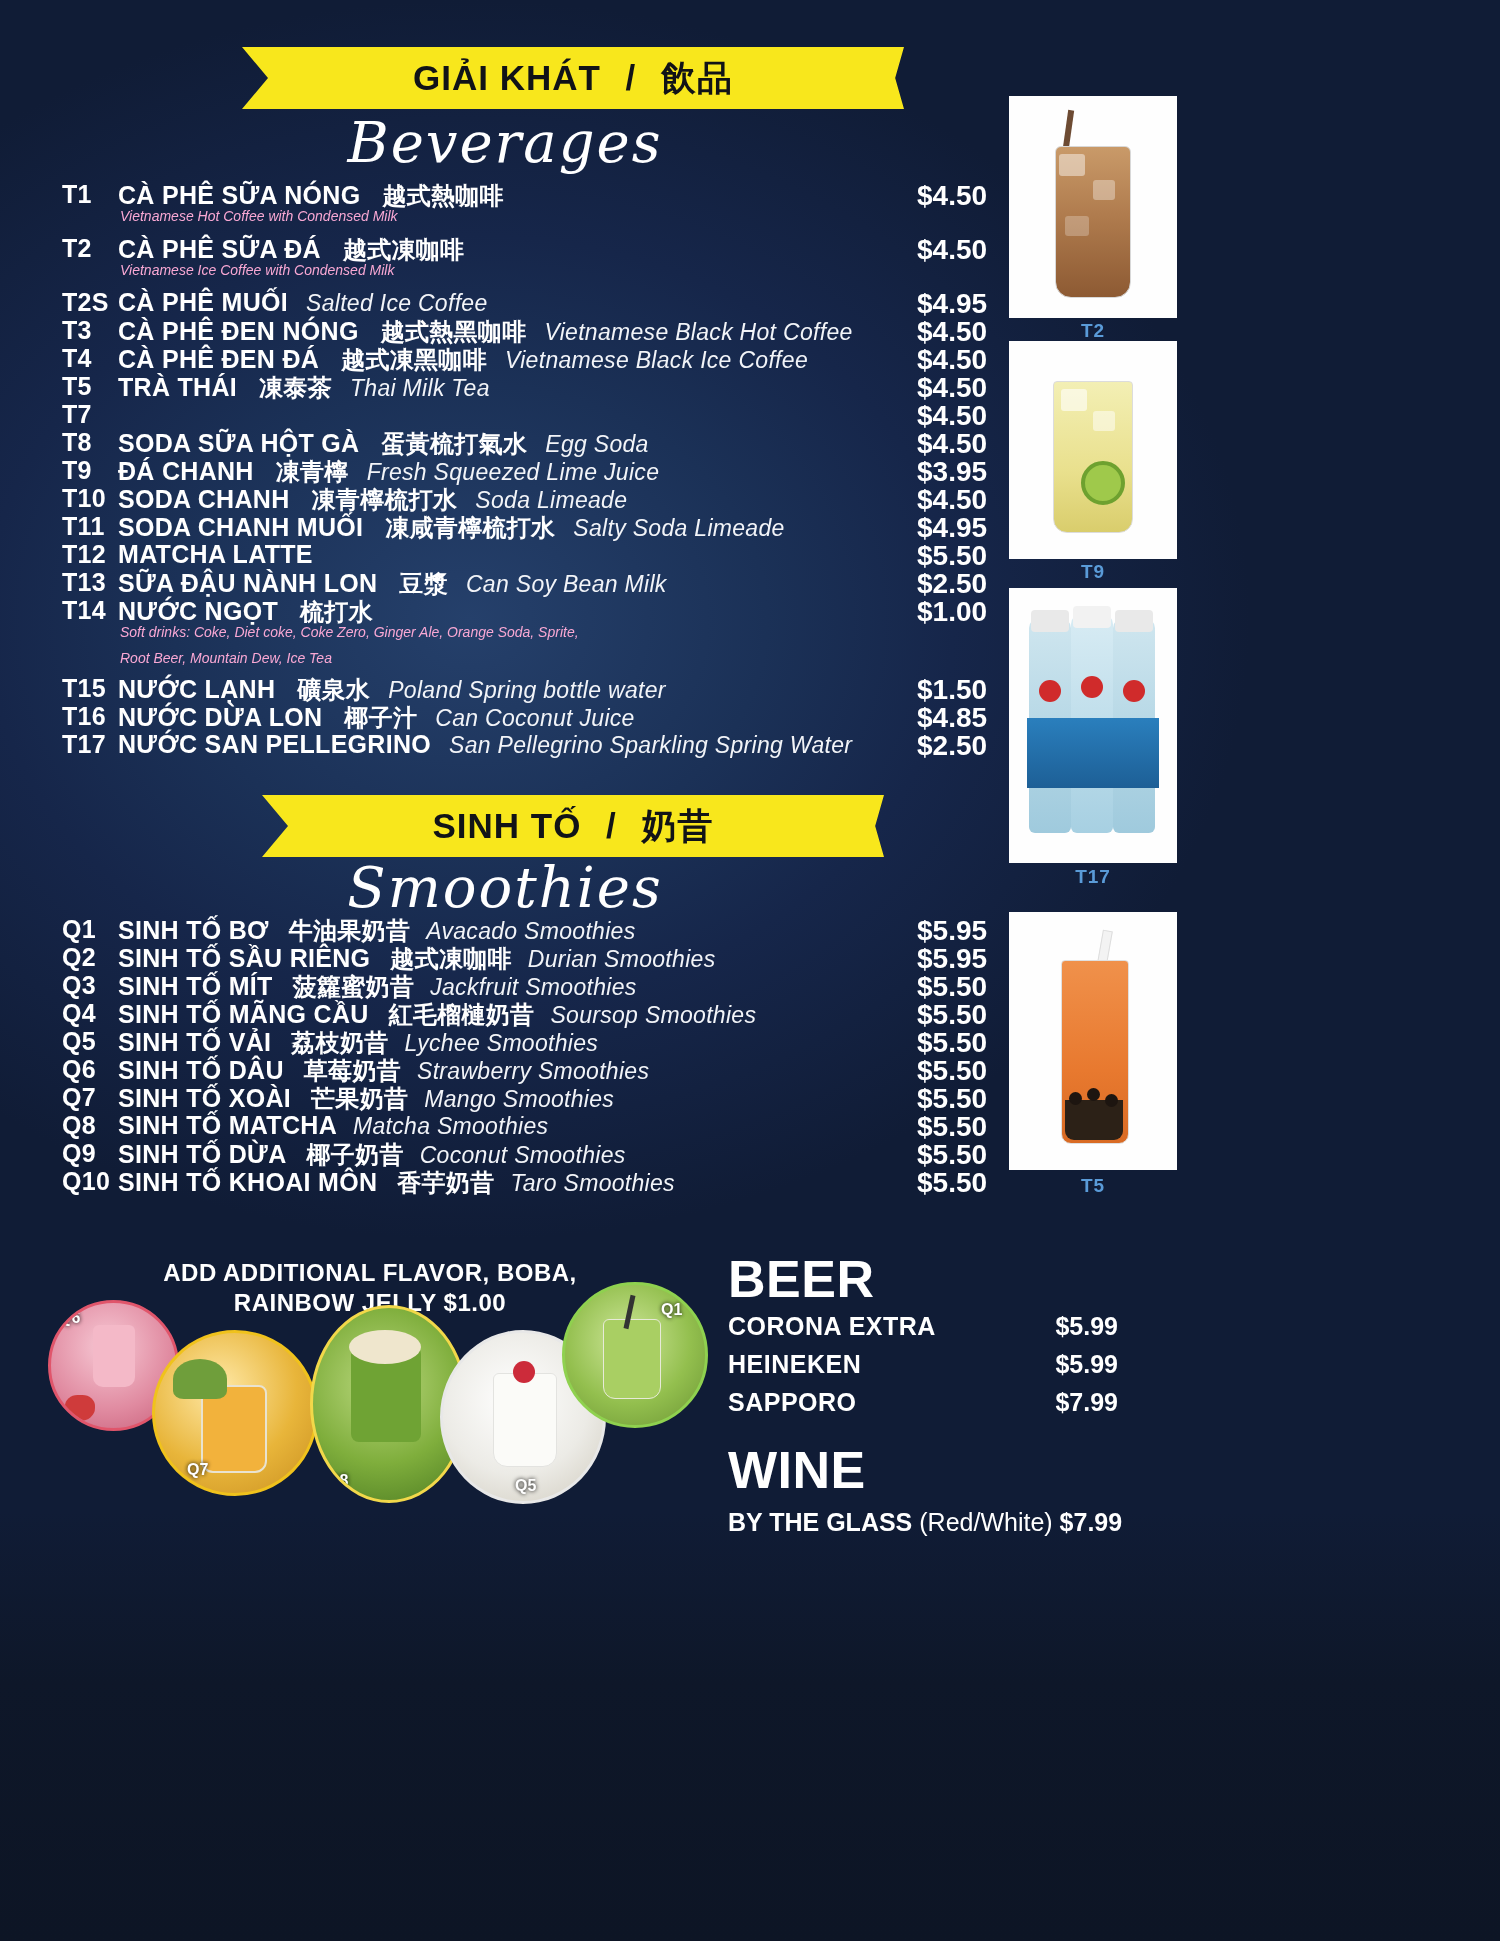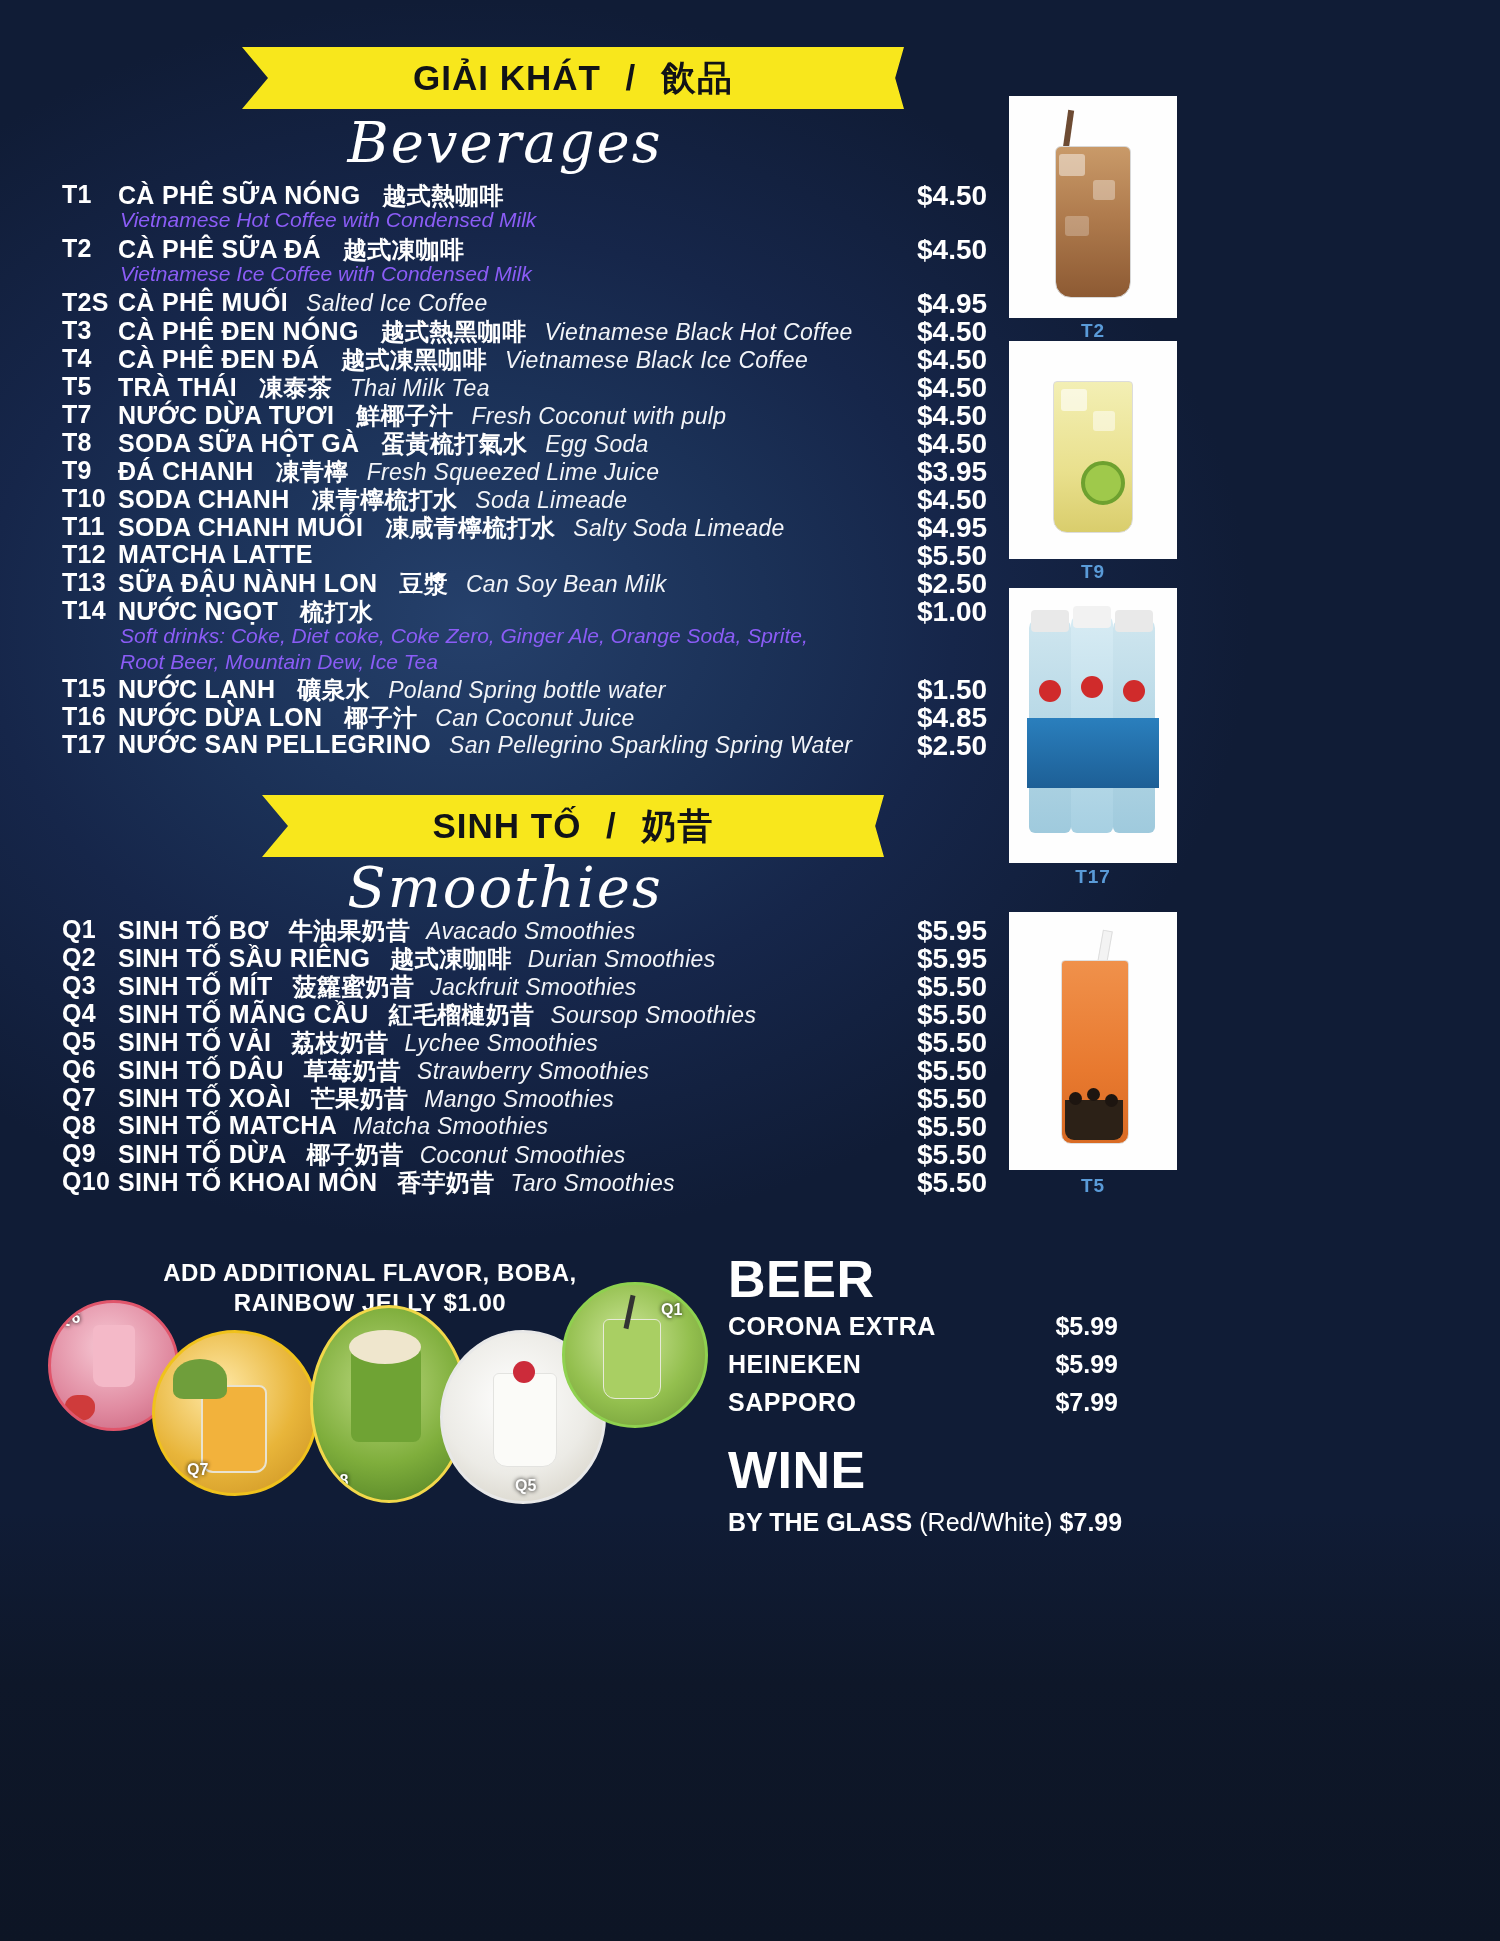--- a/index.html
+++ b/index.html
@@ -69,21 +69,21 @@
   }
   .r-cn{
     font-weight:bold;font-size:24px;color:#fff;
     font-family:"DejaVu Sans", sans-serif;
   }
   .r-en{
     font-style:italic;font-size:23px;color:#f2f4f8;font-weight:normal;
   }
   .r-sub{
     position:absolute;
-    font-style:italic;font-size:21px;color:#8b5cf6;white-space:nowrap;
+    font-style:italic;font-size:14px;color:#f9a8d4;white-space:nowrap;
   }
   .r-price{
     position:absolute;
     font-weight:bold;font-size:28px;color:#fff;text-align:right;
   }
 
   
   .photo{position:absolute;background:#fff;overflow:hidden;}
   .photo-cap{
     position:absolute;text-align:center;width:190px;
@@ -155,21 +155,20 @@
         <span class="r-name" style="left: 56px;"><span>CÀ PHÊ ĐEN ĐÁ</span><span class="r-cn" style="margin-left: 22px;">越式凍黑咖啡</span><span class="r-en" style="margin-left: 18px;">Vietnamese Black Ice Coffee</span></span>
         <span class="r-price" style="left: 855px; width: 120px; text-align: left;">$4.50</span>
       </div>
       <div class="row" style="position: absolute; left: 0px; top: 192px; width: 900px; height: 34px;">
         <span class="r-code">T5</span>
         <span class="r-name" style="left: 56px;"><span>TRÀ THÁI</span><span class="r-cn" style="margin-left: 22px;">凍泰茶</span><span class="r-en" style="margin-left: 18px;">Thai Milk Tea</span></span>
         <span class="r-price" style="left: 855px; width: 120px; text-align: left;">$4.50</span>
       </div>
       <div class="row" style="position: absolute; left: 0px; top: 220px; width: 900px; height: 34px;">
         <span class="r-code">T7</span>
-        <span class="r-name" style="left: 56px;"><span>NƯỚC DỪA TƯƠI</span><span class="r-cn" style="margin-left: 22px;">鮮椰子汁</span><span class="r-en" style="margin-left: 18px;">Fresh Coconut with pulp</span></span>
         <span class="r-price" style="left: 855px; width: 120px; text-align: left;">$4.50</span>
       </div>
       <div class="row" style="position: absolute; left: 0px; top: 248px; width: 900px; height: 34px;">
         <span class="r-code">T8</span>
         <span class="r-name" style="left: 56px;"><span>SODA SỮA HỘT GÀ</span><span class="r-cn" style="margin-left: 22px;">蛋黃梳打氣水</span><span class="r-en" style="margin-left: 18px;">Egg Soda</span></span>
         <span class="r-price" style="left: 855px; width: 120px; text-align: left;">$4.50</span>
       </div>
       <div class="row" style="position: absolute; left: 0px; top: 276px; width: 900px; height: 34px;">
         <span class="r-code">T9</span>
         <span class="r-name" style="left: 56px;"><span>ĐÁ CHANH</span><span class="r-cn" style="margin-left: 22px;">凍青檸</span><span class="r-en" style="margin-left: 18px;">Fresh Squeezed Lime Juice</span></span>

